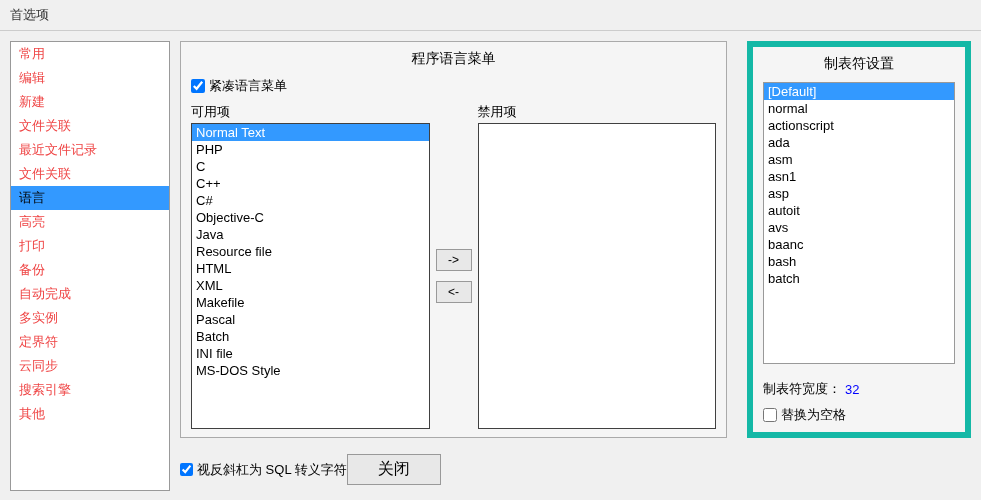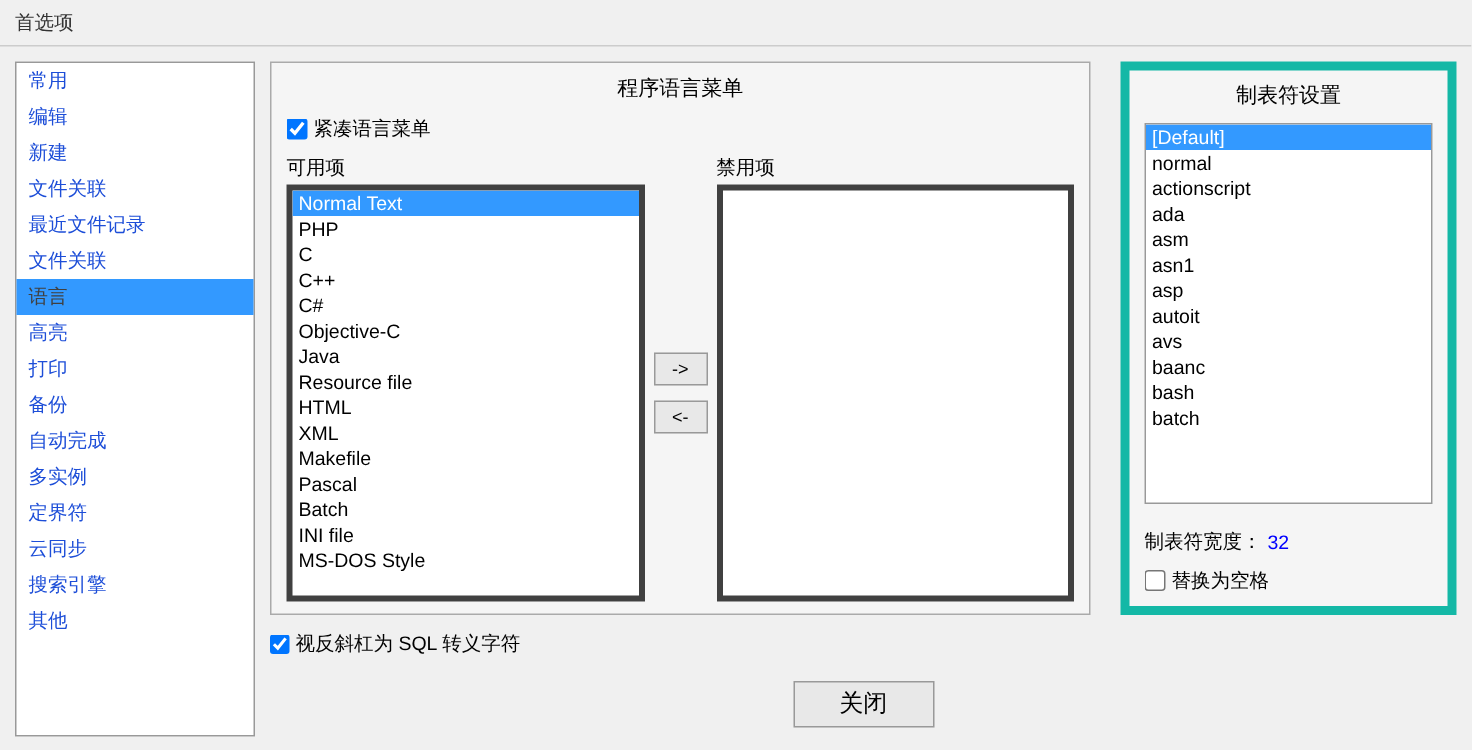--- a/index.html
+++ b/index.html
@@ -29,26 +29,26 @@
     
     .sidebar {
       width: 160px;
       border: 1px solid #999;
       background: #fff;
       flex-shrink: 0;
     }
     .sidebar-item {
       padding: 3px 8px;
       cursor: pointer;
-      color: #1d4ed8;
+      color: #ef4444;
       user-select: none;
     }
     .sidebar-item.active {
       background: #3399ff;
-      color: #404040;
+      color: #000000;
     }
 
     
     .content-area {
       flex: 1;
       display: flex;
       flex-direction: column;
       gap: 10px;
     }
 
@@ -93,21 +93,21 @@
     .list-column {
       display: flex;
       flex-direction: column;
       flex: 1;
     }
     .list-label {
       margin-bottom: 2px;
       font-size: 13px;
     }
     .lang-listbox {
-      border: 4px solid #404040;
+      border: 1px solid #404040;
       background: #fff;
       flex: 1;
       overflow-y: auto;
       min-height: 200px;
     }
     .lang-listbox-item {
       padding: 1px 4px;
       cursor: pointer;
       white-space: nowrap;
     }
@@ -176,22 +176,21 @@
       gap: 4px;
     }
     .replace-row input[type="checkbox"] {
       width: 14px;
       height: 14px;
     }
 
     
     .bottom-section {
       display: flex;
-      flex-direction: column;
-      gap: 10px;
+      gap: 0;
     }
     .sql-row {
       display: flex;
       align-items: center;
       gap: 4px;
     }
     .close-row {
       display: flex;
       justify-content: center;
       padding: 6px 0;

